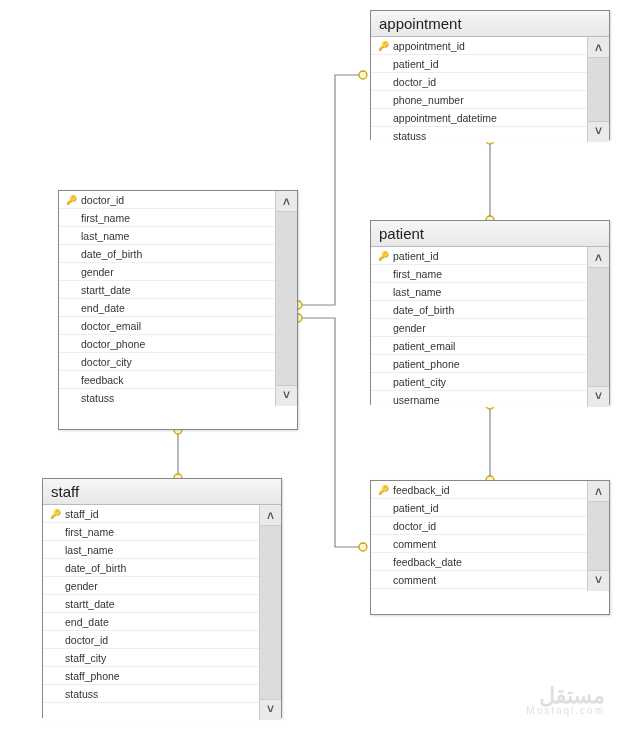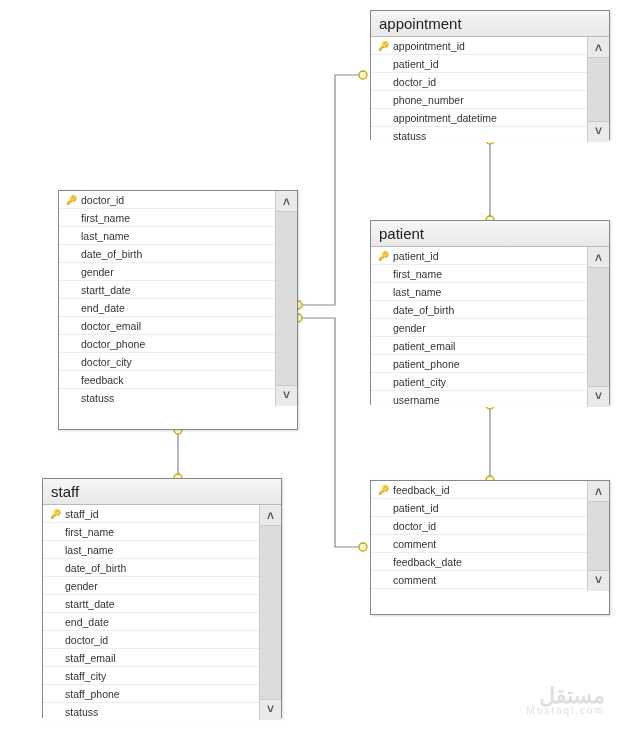--- a/index.html
+++ b/index.html
@@ -335,24 +335,20 @@
           <div class="entity-row">
             <span class="key-cell"></span>
             <span class="field-name">end_date</span>
           </div>
           <div class="entity-row">
             <span class="key-cell"></span>
             <span class="field-name">doctor_id</span>
           </div>
           <div class="entity-row">
             <span class="key-cell"></span>
-            <span class="field-name">staff_email</span>
-          </div>
-          <div class="entity-row">
-            <span class="key-cell"></span>
             <span class="field-name">staff_city</span>
           </div>
           <div class="entity-row">
             <span class="key-cell"></span>
             <span class="field-name">staff_phone</span>
           </div>
           <div class="entity-row">
             <span class="key-cell"></span>
             <span class="field-name">statuss</span>
           </div>

